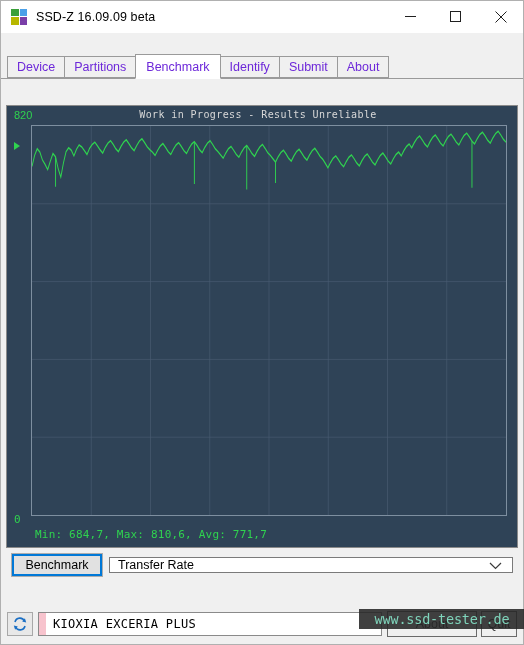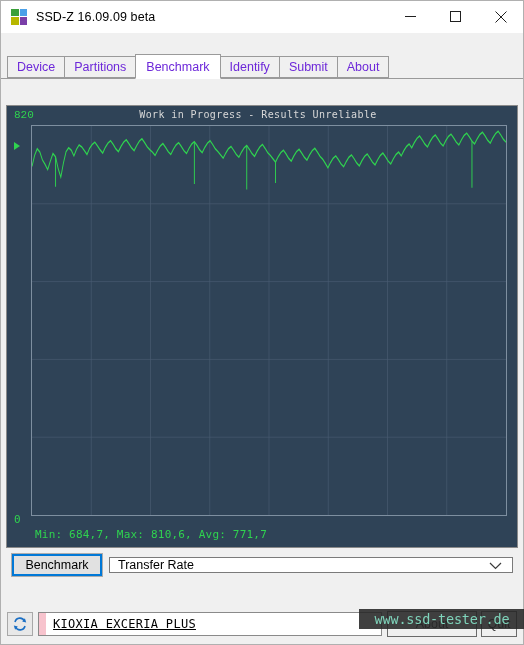--- a/index.html
+++ b/index.html
@@ -95,21 +95,21 @@
   .chart-title{
     position:absolute;left:0;right:16px;top:3px;
     text-align:center;
     font-family:"DejaVu Sans Mono","Liberation Mono",monospace;
     font-size:10px;color:#d8d8d8;
     letter-spacing:.4px;
     padding-left:8px;
   }
   .axis-max{
     position:absolute;left:7px;top:3px;
-    font-family:Liberation Mono, monospace;
+    font-family:Liberation Sans, sans-serif;
     font-size:11px;color:#2fd34f;
   }
   .axis-min{
     position:absolute;left:7px;bottom:21px;
     font-family:"DejaVu Sans Mono","Liberation Mono",monospace;
     font-size:11px;color:#2fd34f;
   }
   .cursor-marker{
     position:absolute;left:7px;top:36px;
     width:0;height:0;
@@ -184,21 +184,20 @@
     flex:0 0 auto;
   }
   .device-box{
     flex:1 1 auto;height:24px;
     background:#ffffff;
     border:1px solid #8a8a8a;
     display:flex;align-items:center;
     box-sizing:border-box;
     overflow:hidden;
     margin-right:5px;
-    text-decoration:underline;
   }
   .device-accent{
     width:7px;height:22px;background:#f7c3cd;flex:0 0 auto;
   }
   .device-name{
     padding-left:7px;
     font-family:"DejaVu Sans Mono","Liberation Mono",monospace;
     font-size:12px;color:#000;letter-spacing:.3px;
     white-space:nowrap;
   }

